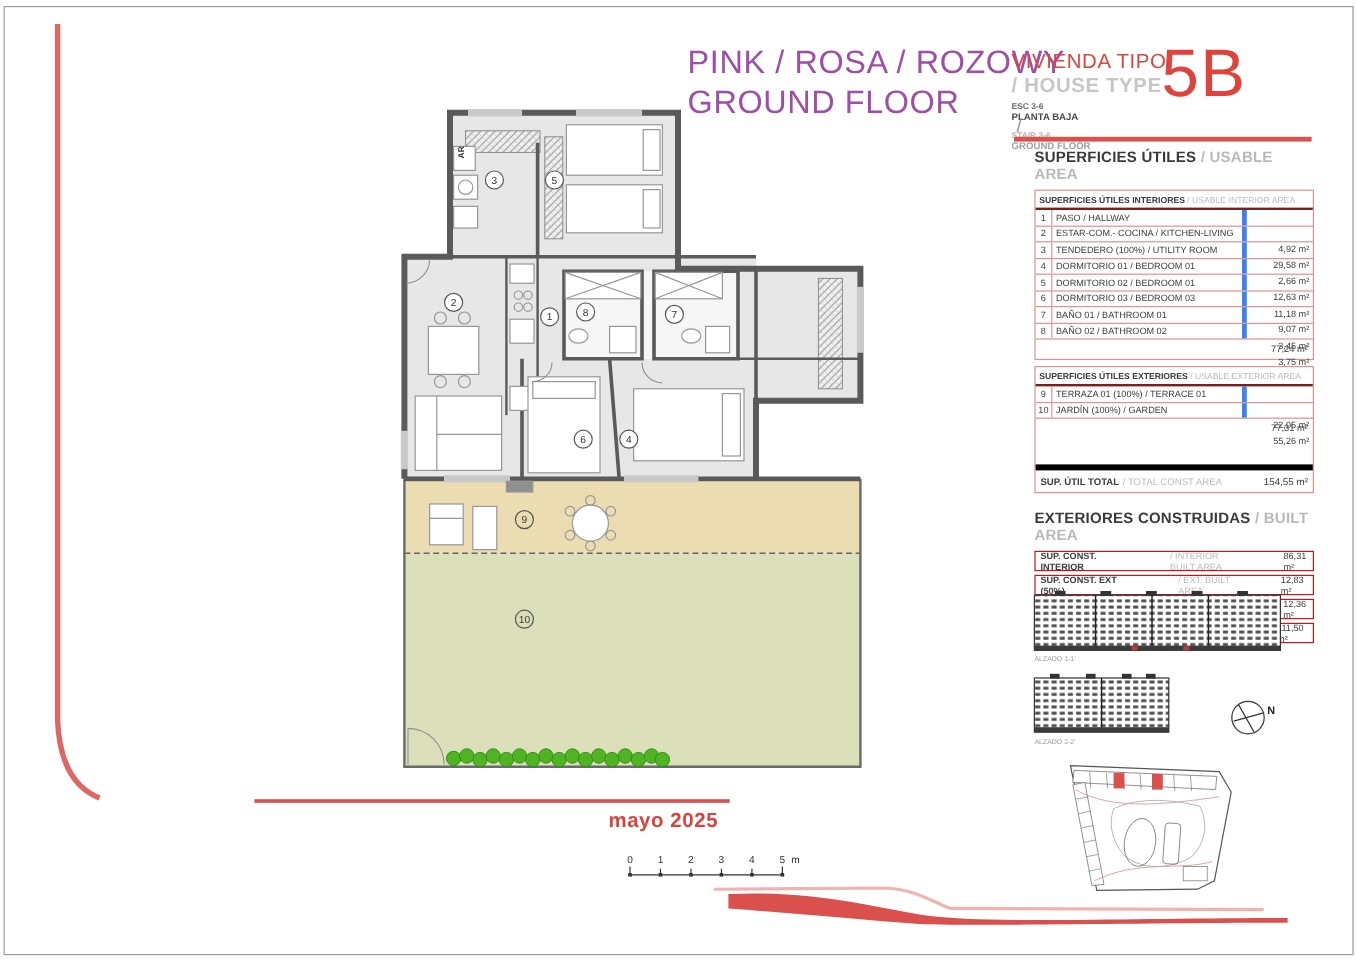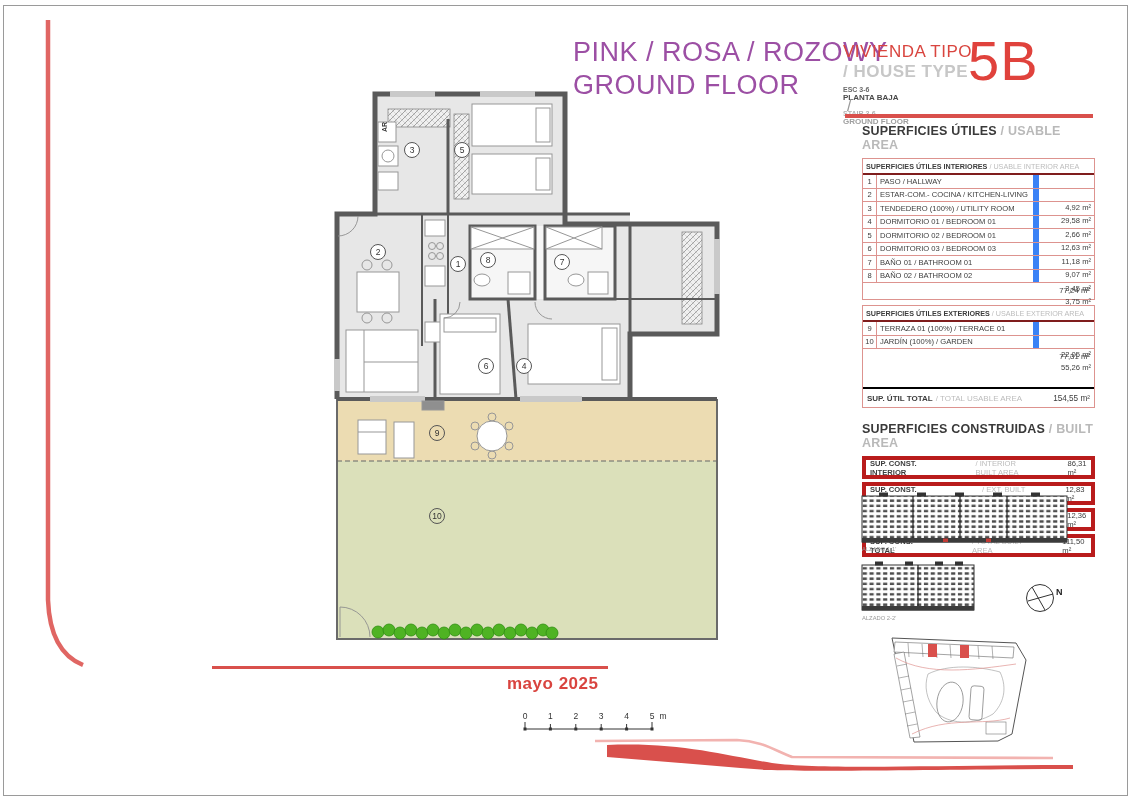--- a/index.html
+++ b/index.html
@@ -23,31 +23,31 @@
   
   .panel{left:862px;top:124px;width:233px;}
   .sec-head{font-size:12.5px;font-weight:bold;color:#3a3a3a;letter-spacing:.2px;margin:0 0 6px 0;}
   .sec-head .en{color:#b9b9b9;font-weight:bold;}
   .tbox{border:1px solid #dd938f;background:#fff;}
   .thead{font-size:7.2px;padding:3px 3px 2px 3px;color:#3c3c3c;font-weight:bold;border-bottom:2px solid #7f1d1d;}
   .thead .en{color:#bcbcbc;font-weight:normal;}
   .trow{display:flex;align-items:stretch;border-bottom:1px solid #dd938f;font-size:7.6px;color:#3c3c3c;height:12.5px;}
   .trow:last-of-type{border-bottom:1px solid #dd938f;}
   .tnum{width:13px;border-right:1px solid #dd938f;display:flex;align-items:center;justify-content:center;}
-  .tlabel{flex:1;border-right:6px solid #3b82f6;display:flex;align-items:center;padding-left:3px;}
+  .tlabel{flex:1;border-right:4px solid #3b82f6;display:flex;align-items:center;padding-left:3px;}
   .tval{width:52px;display:flex;align-items:center;justify-content:flex-end;padding-right:3px;margin-top:32px;}
   .tsub{text-align:right;font-size:7.8px;color:#3c3c3c;padding:3px 4px 4px 0;}
   .spacer22{height:22px;}
-  .ttotal{display:flex;align-items:center;border-top:2px solid #000000;height:18px;font-size:8px;padding:0 4px;color:#3c3c3c;}
+  .ttotal{display:flex;align-items:center;border-top:5px solid #000000;height:18px;font-size:8px;padding:0 4px;color:#3c3c3c;}
   .ttotal .es{font-weight:bold;}
   .ttotal .en{color:#bcbcbc;margin-left:3px;}
   .ttotal .tv{margin-left:auto;font-size:8.2px;}
   .gap4{height:5px;}
   .built-head{margin-top:14px;}
-  .brow{border:4px solid #b91c1c;display:flex;align-items:center;height:15px;font-size:7.6px;padding:0 4px;margin-top:3px;color:#3c3c3c;gap:36px;}
+  .brow{border:1px solid #b91c1c;display:flex;align-items:center;height:15px;font-size:7.6px;padding:0 4px;margin-top:3px;color:#3c3c3c;gap:36px;}
   .brow .es{font-weight:bold;}
   .brow .en{color:#bcbcbc;margin-left:14px;}
   .brow .bv{margin-left:auto;}
   
   .date-rule{left:212px;top:666px;width:396px;height:3px;background:#d9504c;}
   .date-label{left:507px;top:674px;color:#d9443f;font-size:17px;font-weight:bold;letter-spacing:.5px;}
   
   svg text{font-family:"Liberation Sans",sans-serif;}
 </style>
 </head>
@@ -143,27 +143,27 @@
       </div>
     <div class="trow">
         <span class="tnum">10</span>
         <span class="tlabel">JARDÍN (100%) / GARDEN</span>
         <span class="tval">55,26 m²</span>
       </div>
     <div class="tsub">77,31 m²</div>
     <div class="spacer22"></div>
     <div class="ttotal">
       <span class="es">SUP. ÚTIL TOTAL</span>
-        <span class="en">/ TOTAL USABLE AREA</span>
+        <span class="en">/ TOTAL CONST AREA</span>
         <span class="tv">154,55 m²</span>
     </div>
   </div>
 
   <div class="sec-head built-head">
-    <span>SUPERFICIES CONSTRUIDAS</span> <span class="en">/ BUILT AREA</span>
+    <span>EXTERIORES CONSTRUIDAS</span> <span class="en">/ BUILT AREA</span>
   </div>
 
   <div>
     <div class="brow">
         <span class="es">SUP. CONST. INTERIOR</span>
         <span class="en">/ INTERIOR BUILT AREA</span>
         <span class="bv">86,31 m²</span>
       </div>
     <div class="brow">
         <span class="es">SUP. CONST. EXT (50%)</span>

